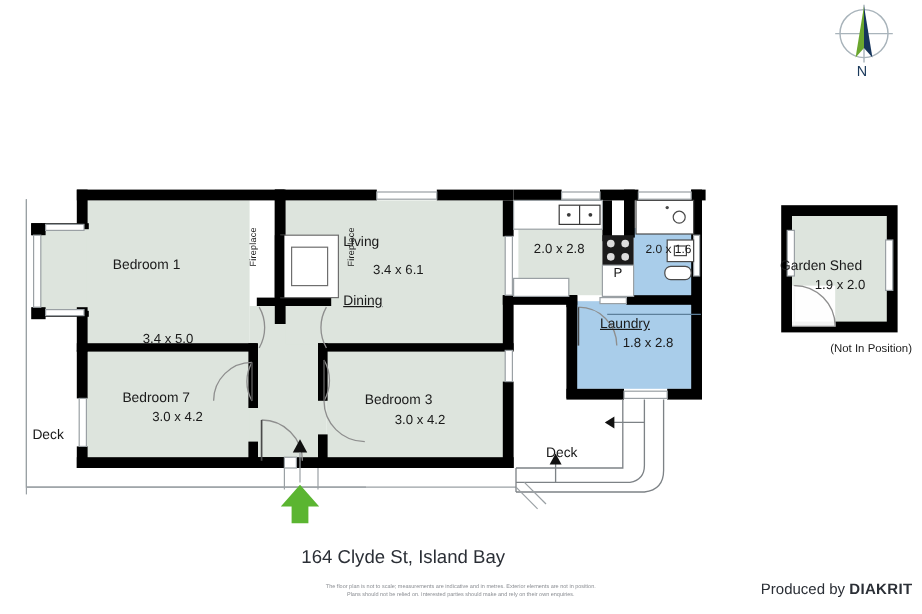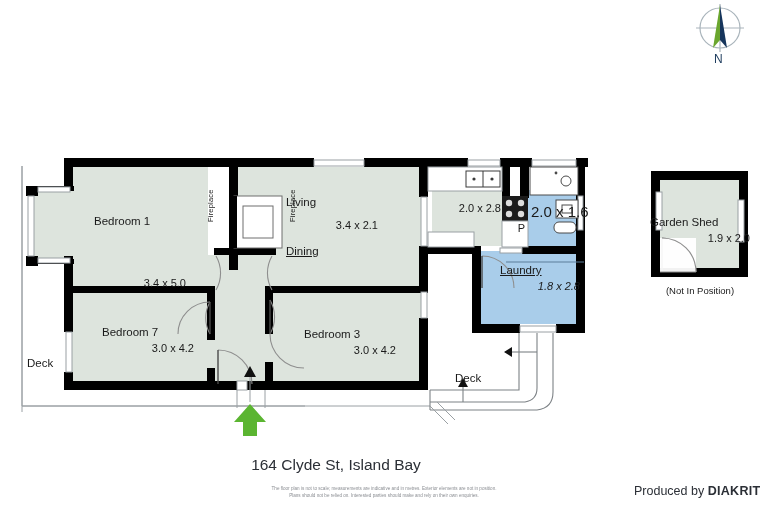--- a/index.html
+++ b/index.html
@@ -1,29 +1,29 @@
 <!DOCTYPE html>
 <html><head>
 <meta charset="utf-8">
 <style>
   html,body{margin:0;padding:0;background:#ffffff;}
   body{width:768px;height:512px;position:relative;overflow:hidden;
        font-family:"Liberation Sans",sans-serif;color:#222;}
   #plan{position:absolute;left:0;top:0;width:768px;height:512px;}
   .txt{position:absolute;white-space:nowrap;}
   .room-name{font-size:11.5px;color:#1a1a1a;text-align:left;}
-  .room-dim{font-size:11px;color:#1a1a1a;text-align:right;}
+  .room-dim{font-size:11px;color:#1a1a1a;text-align:center;}
   .deck-lbl{font-size:11.5px;color:#1a1a1a;margin-top:28px;}
   .fp-lbl{font-size:7.5px;color:#1a1a1a;letter-spacing:.2px;}
   .title{font-size:15.5px;color:#2b2f36;text-align:center;width:672px;left:0;}
   .disc{font-size:4.6px;color:#8b8e93;text-align:center;width:768px;left:0;line-height:1.55;}
   .brand{font-size:12.5px;color:#2b2f36;}
   .brand b{font-weight:bold;letter-spacing:.3px;}
   .compass-n{font-size:12px;color:#1b3a5c;}
-  .notinpos{font-size:9.5px;color:#1a1a1a;text-align:center;}
+  .notinpos{font-size:9.5px;color:#1a1a1a;text-align:right;}
 </style>
 </head>
 <body>
 
 <svg id="plan" viewBox="0 0 768 512">
 
   <g fill="none" stroke="#9aa0a4" stroke-width="1">
     <path d="M22,166 L22,406 L305,406"></path>
     <path d="M22,406 L22,412"></path>
     <line x1="22" y1="406" x2="430" y2="406"></line>
@@ -260,32 +260,32 @@
 <div class="txt room-name" style="left:94px;top:215px;width:92px;">Bedroom 1</div>
 <div class="txt room-dim" style="left:94px;top:231px;width:92px;margin-top:46px;">3.4 x 5.0</div>
 
 <div class="txt room-name" style="left:102px;top:326px;width:92px;">Bedroom 7</div>
 <div class="txt room-dim" style="left:102px;top:342px;width:92px;">3.0 x 4.2</div>
 
 <div class="txt room-name" style="left:304px;top:328px;width:92px;">Bedroom 3</div>
 <div class="txt room-dim" style="left:304px;top:344px;width:92px;">3.0 x 4.2</div>
 
 <div class="txt room-name" style="left:286px;top:196px;width:92px;">Living</div>
-<div class="txt room-dim" style="left:286px;top:219px;width:92px;">3.4 x 2.1</div>
+<div class="txt room-dim" style="left:286px;top:219px;width:92px;">3.4 x 6.1</div>
 
 <div class="txt room-name" style="left:286px;top:245px;width:92px;text-decoration:underline;">Dining</div>
 
 <div class="txt room-dim" style="left:431px;top:202px;width:70px;">2.0 x 2.8</div>
 
 <div class="txt room-dim" style="left:505px;top:222px;width:20px;font-size:11px;">P</div>
 
-<div class="txt room-dim" style="left:531px;top:203px;width:52px;font-size:15px;">2.0 x 1.6</div>
+<div class="txt room-dim" style="left:531px;top:203px;width:52px;font-size:10px;">2.0 x 1.6</div>
 
 <div class="txt room-name" style="left:500px;top:264px;width:80px;text-decoration:underline;">Laundry</div>
-<div class="txt room-dim" style="left:500px;top:280px;width:80px;font-style:italic;">1.8 x 2.8</div>
+<div class="txt room-dim" style="left:500px;top:280px;width:80px;">1.8 x 2.8</div>
 
 <div class="txt room-name" style="left:650px;top:216px;width:100px;">Garden Shed</div>
 <div class="txt room-dim" style="left:650px;top:232px;width:100px;">1.9 x 2.0</div>
 <div class="txt notinpos" style="left:640px;top:285px;width:120px;">(Not In Position)</div>
 
 <div class="txt deck-lbl" style="left:27px;top:329px;">Deck</div>
 <div class="txt deck-lbl" style="left:455px;top:344px;">Deck</div>
 
 <div class="txt fp-lbl" style="left:206px;top:222px;transform:rotate(-90deg);transform-origin:left top;">Fireplace</div>
 <div class="txt fp-lbl" style="left:288px;top:222px;transform:rotate(-90deg);transform-origin:left top;">Fireplace</div>

